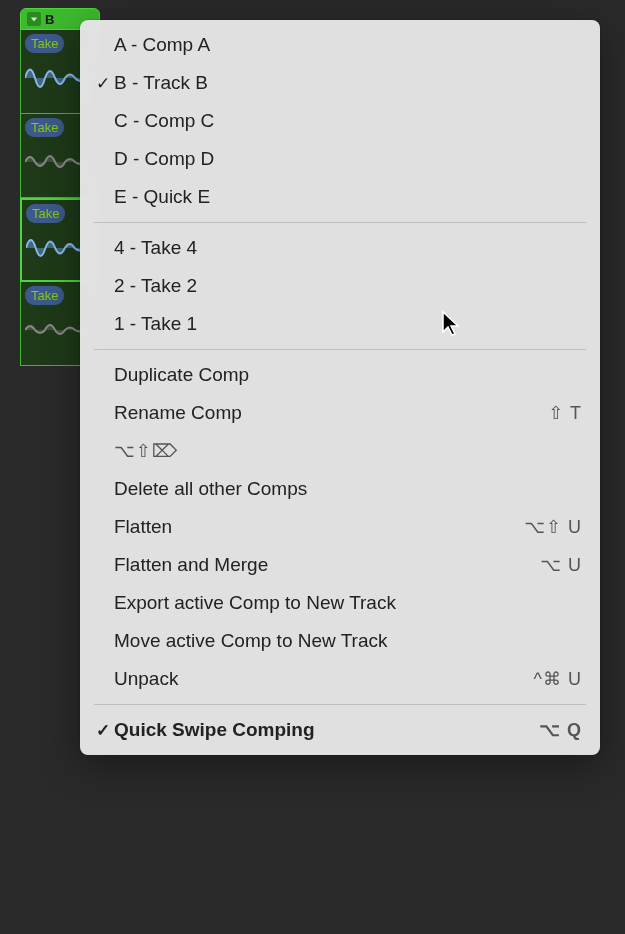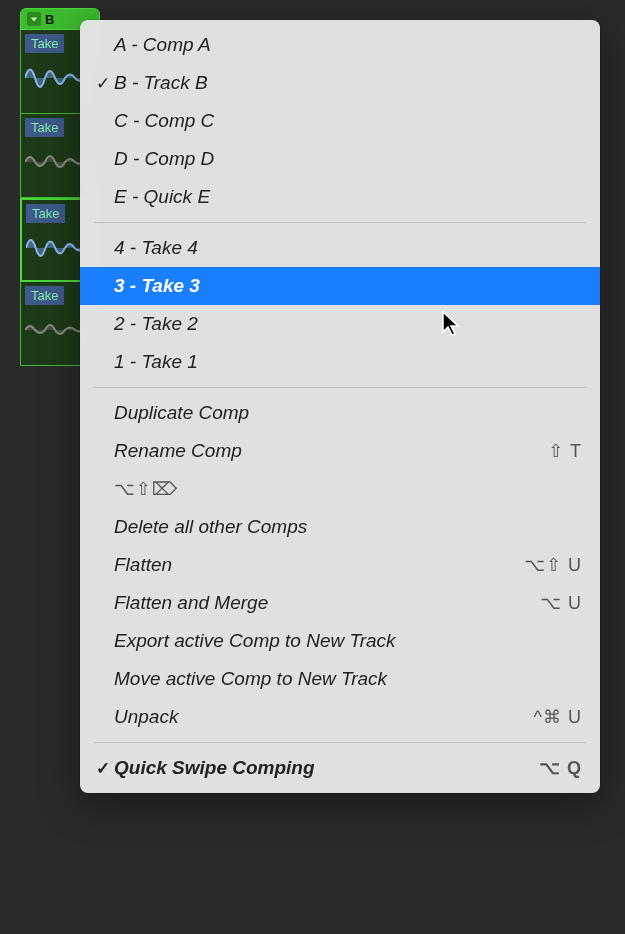--- a/index.html
+++ b/index.html
@@ -56,24 +56,24 @@
       background: #1e3a18;
     }
     .take-row.selected {
       border: 2px solid #4bd83a;
     }
     .take-label {
       position: absolute;
       top: 4px;
       left: 4px;
       background: #3d5a8a;
-      color: #86efac;
+      color: #84cc16;
       font-size: 13px;
       padding: 2px 6px;
-      border-radius: 0;
+      border-radius: 9px;
     }
     .waveform {
       position: absolute;
       top: 26px;
       left: 4px;
       right: 4px;
       height: 44px;
     }
     .waveform svg {
       width: 100%;
@@ -109,21 +109,20 @@
     }
     .menu-check {
       width: 22px;
       display: flex;
       align-items: center;
       justify-content: center;
       font-size: 17px;
     }
     .menu-label {
       flex: 1;
-      font-style: italic;
     }
     .menu-shortcut {
       font-size: 18px;
       color: #555;
       letter-spacing: 1px;
     }
     .menu-separator {
       height: 1px;
       background: rgba(0,0,0,0.15);
       margin: 6px 14px;
@@ -211,24 +210,20 @@
         <span class="menu-check"></span>
         <span class="menu-label">E - Quick E</span>
       </div>
     </div>
   <div class="menu-separator"></div>
   <div id="takes-section">
       <div class="menu-item">
         <span class="menu-check"></span>
         <span class="menu-label">4 - Take 4</span>
       </div>
-      <div class="menu-item highlighted">
-        <span class="menu-check"></span>
-        <span class="menu-label">3 - Take 3</span>
-      </div>
       <div class="menu-item">
         <span class="menu-check"></span>
         <span class="menu-label">2 - Take 2</span>
       </div>
       <div class="menu-item">
         <span class="menu-check"></span>
         <span class="menu-label">1 - Take 1</span>
       </div>
     </div>
   <div class="menu-separator"></div>

